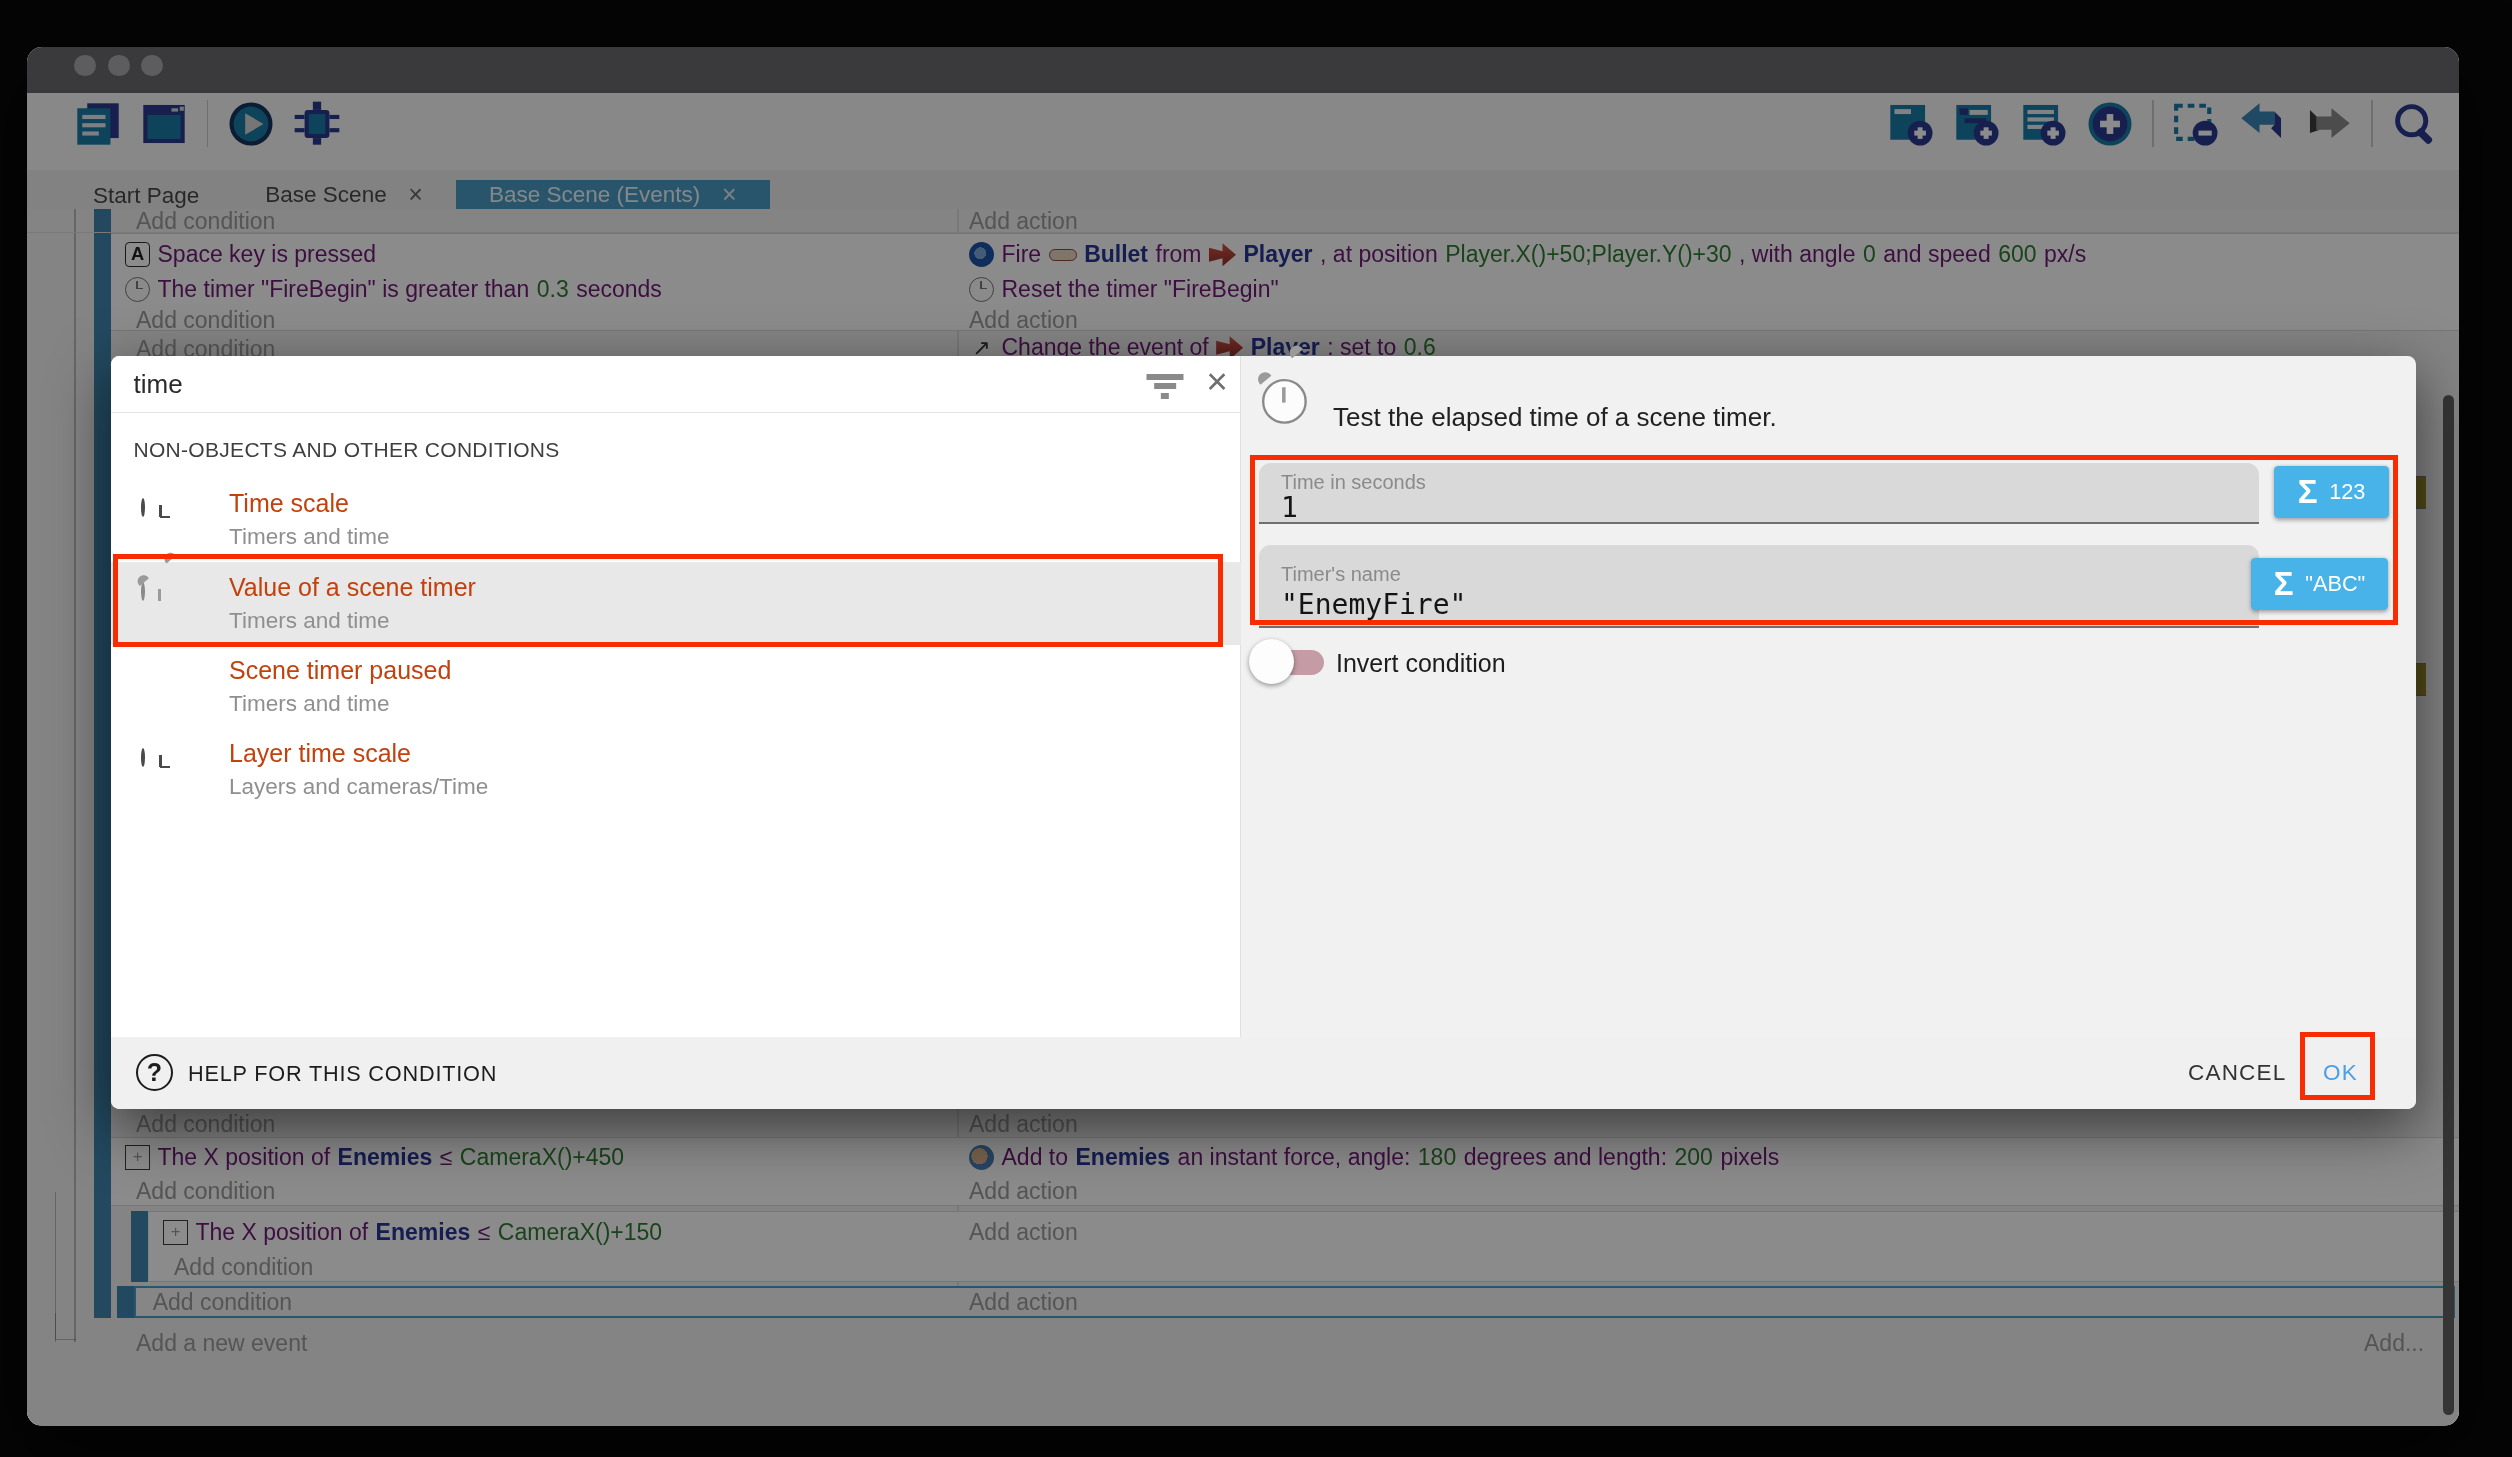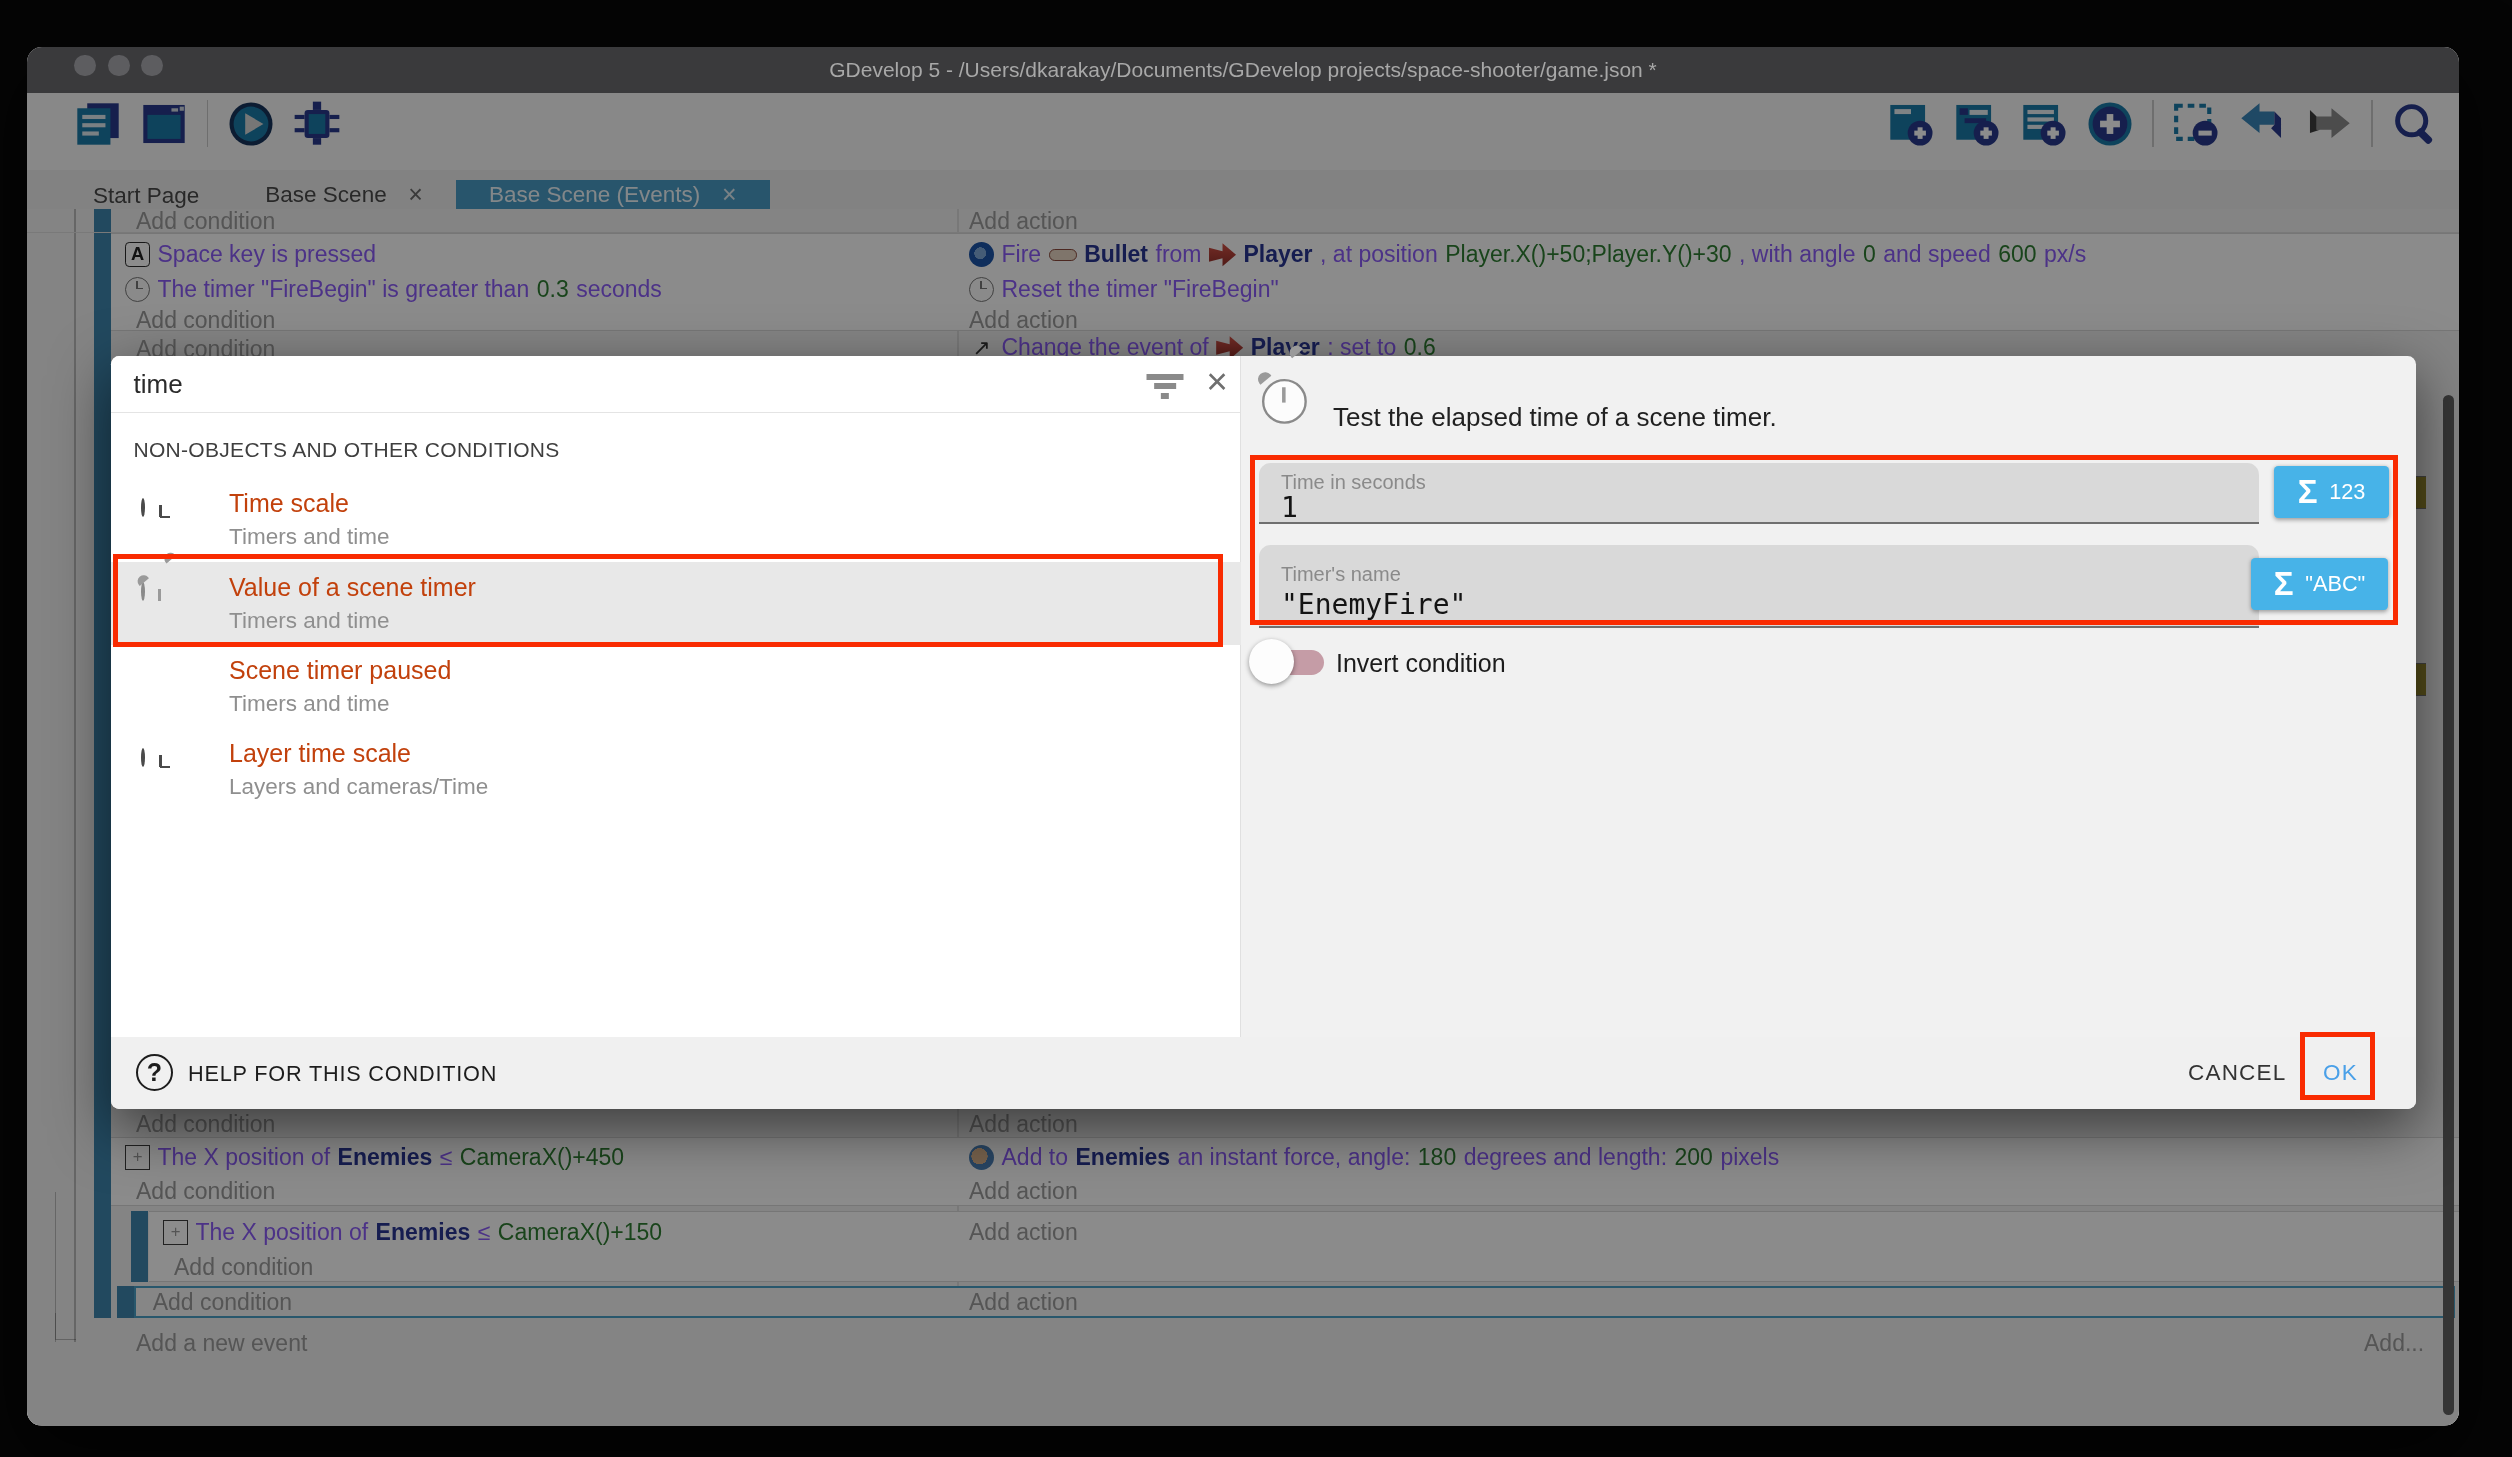--- a/index.html
+++ b/index.html
@@ -39,21 +39,21 @@
   .tree-v { position:absolute; left:47px; top:0; width:1.7px; height:1133px; background:rgba(0,0,0,.22); }
   .tree-v2 { position:absolute; left:27.5px; top:983px; width:1.7px; height:150px; background:rgba(0,0,0,.22); }
   .tree-elbow { position:absolute; left:27.5px; top:1104px; width:21.7px; height:27px;
                 border-left:1.7px solid rgba(0,0,0,.25); border-bottom:1.7px solid rgba(0,0,0,.25); }
   .col-divider { position:absolute; left:930px; top:0; width:1.7px; height:1109px; background:rgba(0,0,0,.09); }
   .row { position:absolute; }
   .white-block { background:#fdfdfd; border-top:0.8px solid #d8d8d8; border-bottom:0.8px solid #d8d8d8; }
   .line { position:absolute; height:30px; display:flex; align-items:center; gap:7.5px;
           font-size:23px; color:#1d1d1d; white-space:nowrap; }
   .muted { color:#9b9b9b; }
-  .seg-plain { color:#8b5cf6; } .seg-obj { color:#283593; font-weight:700; } .seg-expr { color:#2e7d32; }
+  .seg-plain { color:#701a75; } .seg-obj { color:#283593; font-weight:700; } .seg-expr { color:#2e7d32; }
 
   
   .seg-icon { display:inline-block; position:relative; flex:0 0 auto; }
   .i-key-a { width:25px; height:25px; border:1.7px solid #2c2c2c; border-radius:4.2px; background:#fff;
              text-align:center; font-size:18.3px; font-weight:700; line-height:21.7px; color:#222; }
   .i-key-a::before { content:"A"; }
   .i-timer { width:25px; height:25px; border:1.7px solid #777; border-radius:50%; background:#fbfbfb; }
   .i-timer::before { content:""; position:absolute; left:10px; top:3.3px; width:1.7px; height:8.3px; background:#777; }
   .i-timer::after  { content:""; position:absolute; left:10px; top:10px; width:6.7px; height:1.7px; background:#777; }
   .i-fire { width:25px; height:25px; border-radius:50%;
@@ -145,21 +145,20 @@
 </style>
 </head>
 <body>
 
 <div id="window">
 
   <div id="titlebar">
     <span class="tlight" style="left:47px"></span>
     <span class="tlight" style="left:81px"></span>
     <span class="tlight" style="left:114px"></span>
-    <div id="win-title">GDevelop 5 - /Users/dkarakay/Documents/GDevelop projects/space-shooter/game.json *</div>
   </div>
 
   <div id="toolbar">
     <div class="tb-group tb-left">
       <div class="tb-icon">
         <svg viewBox="0 0 58 58">
             <rect x="16" y="4" width="38" height="42" fill="#283a8c"></rect>
             <rect x="4" y="10" width="40" height="44" fill="#1b7aa8"></rect>
             <rect x="10" y="18" width="28" height="5" fill="#dfe9ef"></rect>
             <rect x="10" y="28" width="28" height="5" fill="#dfe9ef"></rect>

